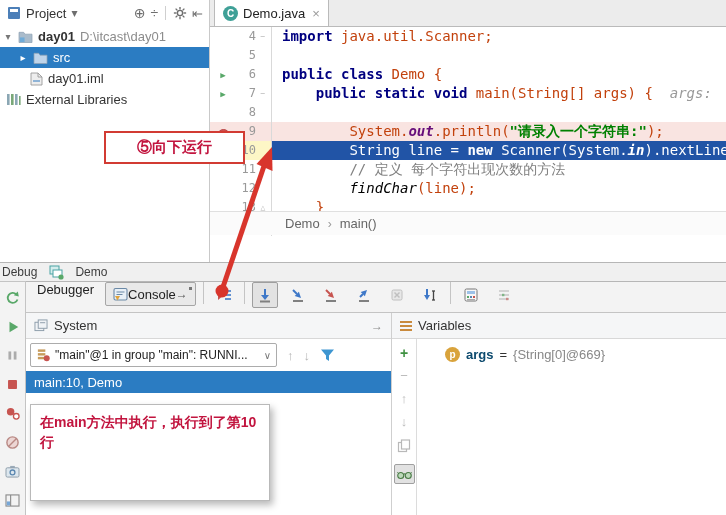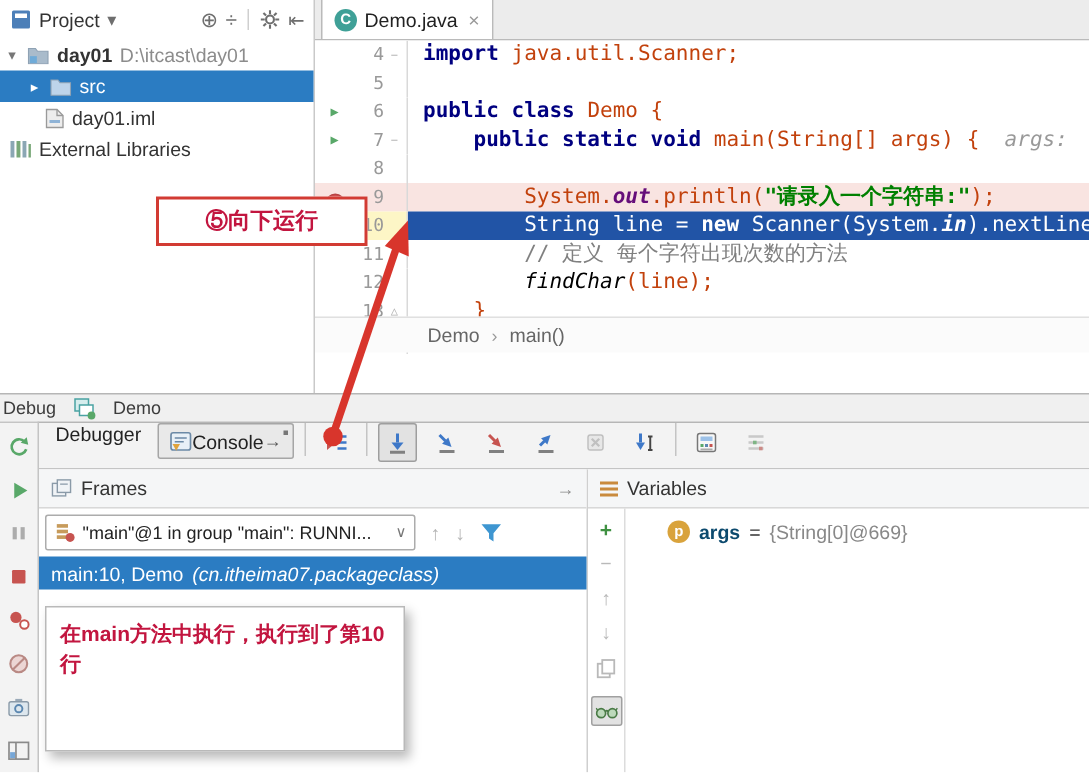--- a/index.html
+++ b/index.html
@@ -378,21 +378,21 @@
     </span>
   </div>
 
   <div class="frames">
     <div class="panel-header">
       <svg width="14" height="13" viewBox="0 0 15 14">
         <rect x="1" y="3.5" width="9.5" height="9" fill="#F0F3F6" stroke="#8A9AA8"></rect>
           <rect x="4.5" y="1" width="9.5" height="9" fill="#F0F3F6" stroke="#8A9AA8"></rect>
           <line x1="6.5" y1="4" x2="12" y2="4" stroke="#8A9AA8"></line>
       </svg>
-      <span>Frames</span>
+      <span>System</span>
       <span class="ph-spacer"></span>
       <span class="ph-pin">→</span>
     </div>
     <div class="thread-row">
       <span class="combo">
         <svg width="14" height="14" viewBox="0 0 15 15">
           <rect x="2" y="1.5" width="8" height="2.6" fill="#C79B5B"></rect>
             <rect x="2" y="5.5" width="8" height="2.6" fill="#C79B5B"></rect>
             <rect x="2" y="9.5" width="8" height="2.6" fill="#C79B5B"></rect>
             <circle cx="11.5" cy="11" r="3.2" fill="#C75450"></circle>
@@ -401,21 +401,20 @@
         <span class="combo-caret">∨</span>
       </span>
       <span class="gray-arr">↑</span>
       <span class="gray-arr">↓</span>
       <svg width="15" height="14" viewBox="0 0 15 14">
         <polygon points="1,1.5 14,1.5 9,7.5 9,13 6,11 6,7.5" fill="#3E96D1"></polygon>
       </svg>
     </div>
     <div class="frame-row">
       <span>main:10, Demo</span>
-      <span class="frame-pkg">(cn.itheima07.packageclass)</span>
     </div>
     <div class="note-box">
       <span>在main方法中执行，执行到了第10行</span>
     </div>
   </div>
 
   <div class="vars">
     <div class="panel-header">
       <span class="orange-burger">
           <span></span>

